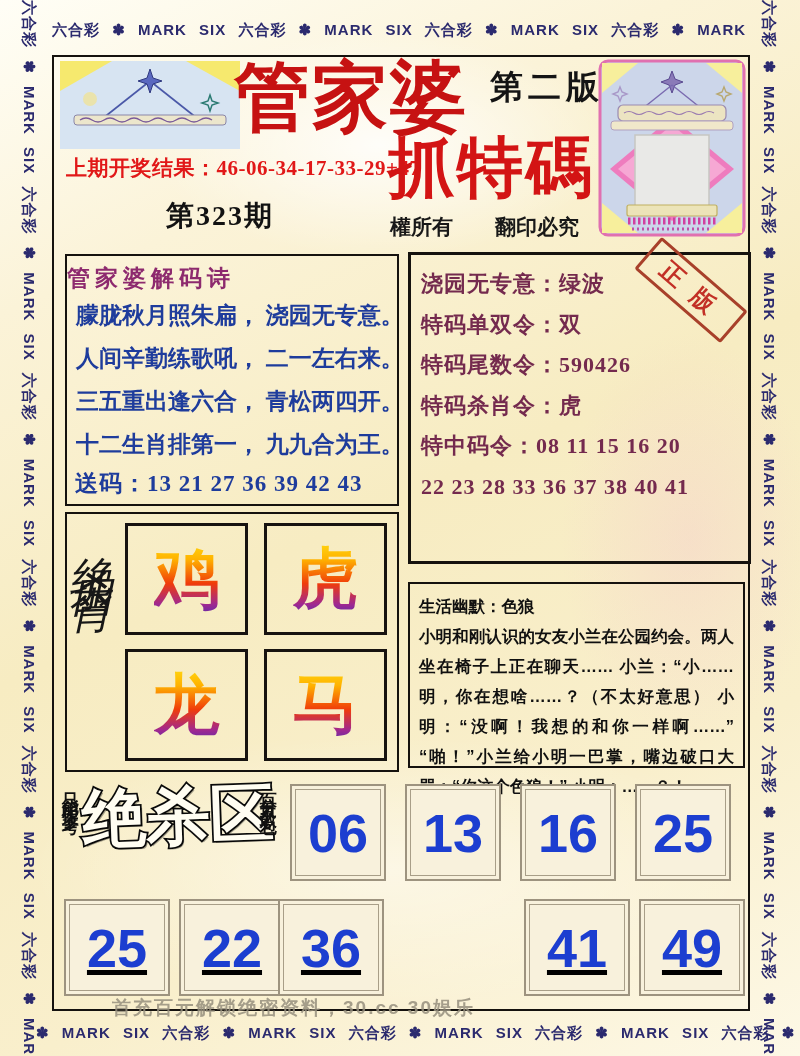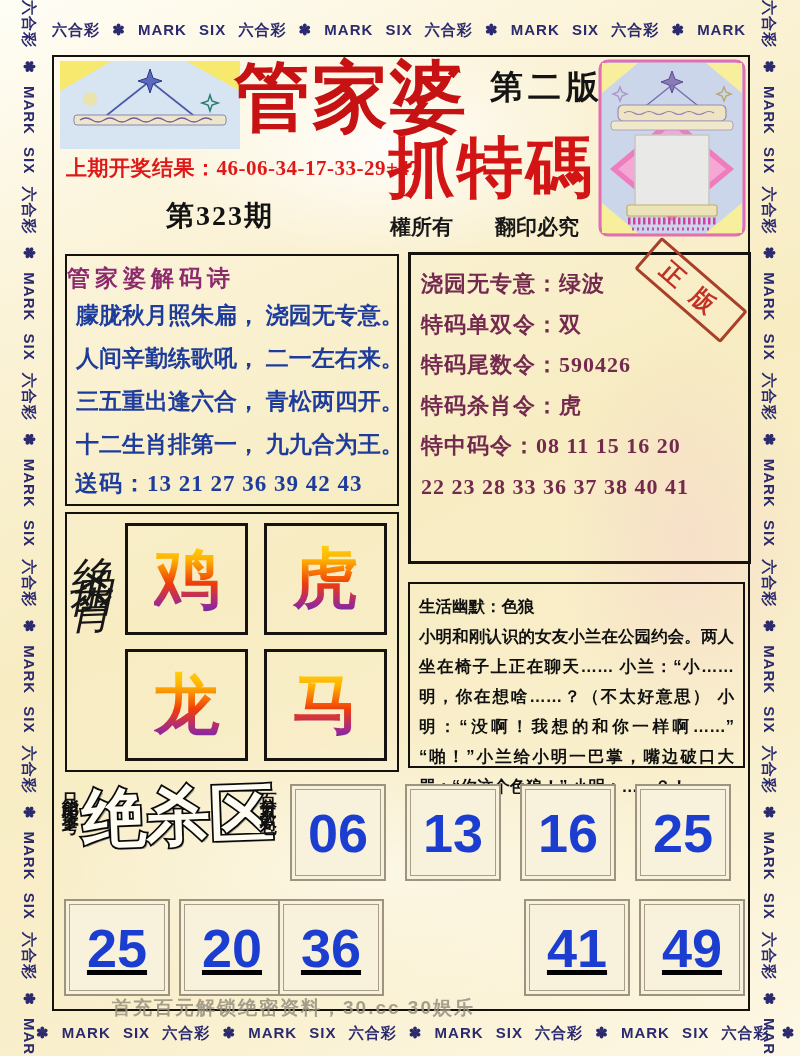--- a/index.html
+++ b/index.html
@@ -213,21 +213,21 @@
         <span>16</span>
       </div>
     <div class="numbox" style="left:581px;top:727px;">
         <span>25</span>
       </div>
 
     <div class="numbox r2" style="left:10px;top:842px;">
         <span>25</span>
       </div>
     <div class="numbox r2" style="left:125px;top:842px;">
-        <span>20</span>
+        <span>22</span>
       </div>
     <div class="numbox r2" style="left:224px;top:842px;">
         <span>36</span>
       </div>
     <div class="numbox r2" style="left:470px;top:842px;">
         <span>41</span>
       </div>
     <div class="numbox r2" style="left:585px;top:842px;text-align:center;">
         <span>49</span>
       </div>

